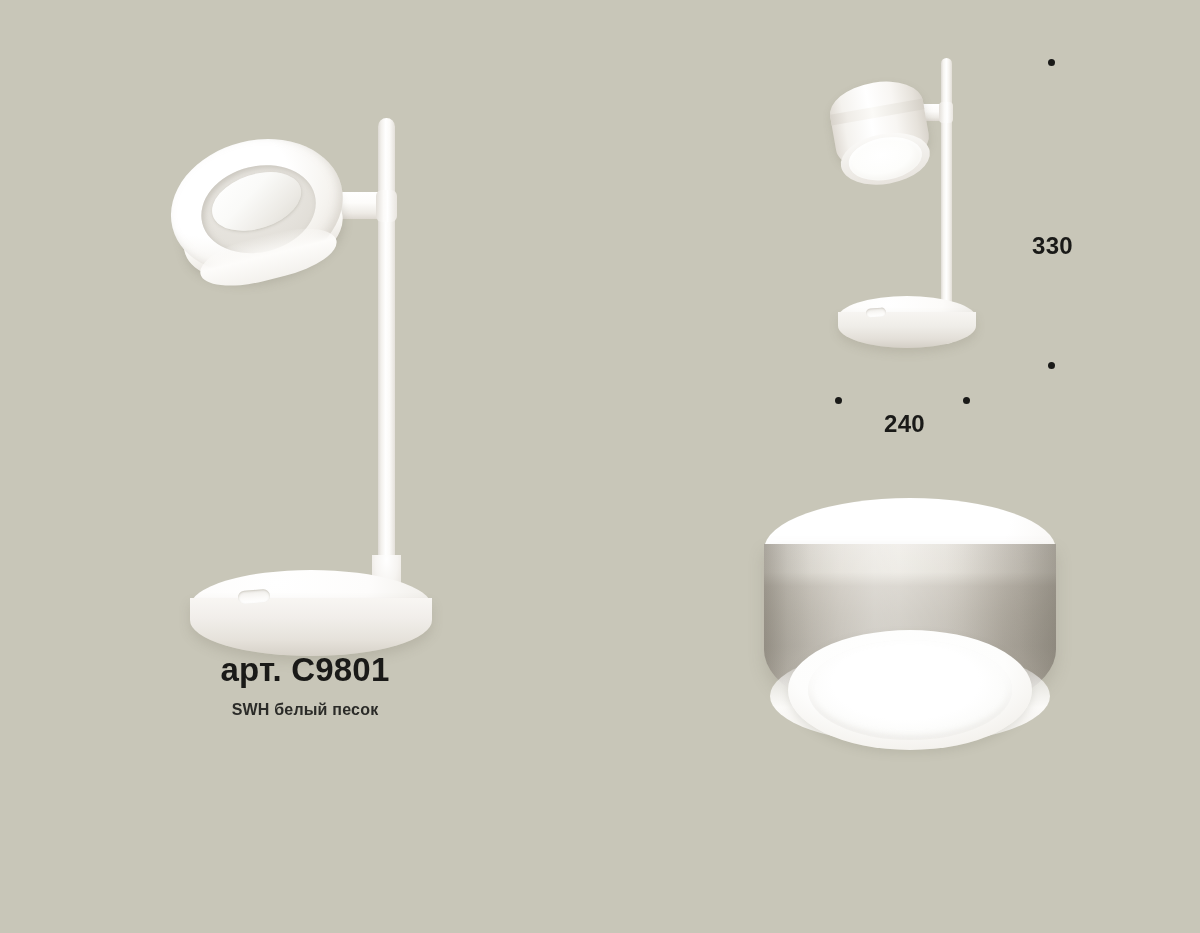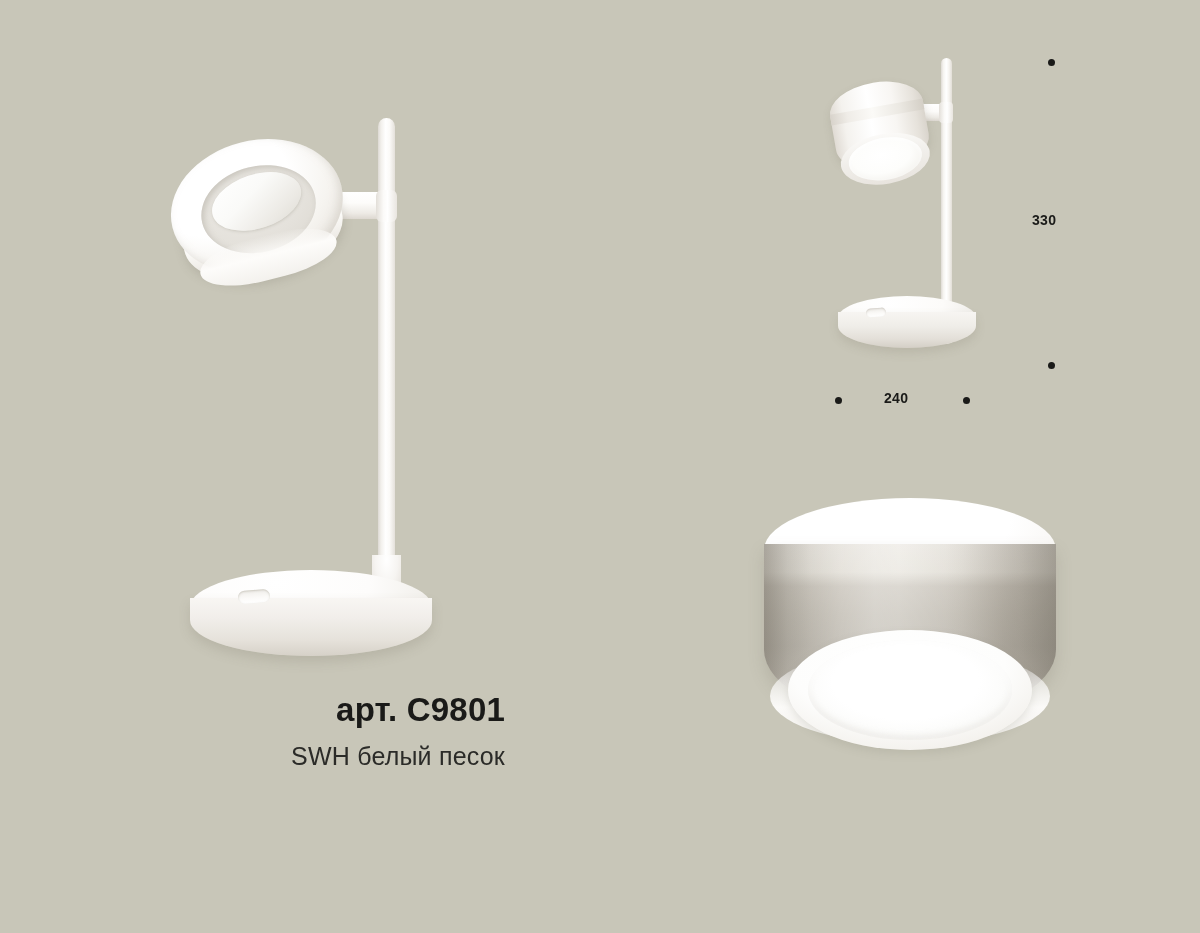--- a/index.html
+++ b/index.html
@@ -24,36 +24,37 @@
   .caption { position: absolute; text-align: center; }
   .cap-art {
     font-size: 33px;
     font-weight: 700;
     color: #1a1a18;
     letter-spacing: 0.2px;
     white-space: nowrap;
     line-height: 1.1;
   }
   .cap-desc {
-    font-size: 25px;
-    font-weight: 400;
+    font-size: 16px;
+    font-weight: 700;
     color: #2b2b28;
     letter-spacing: 0.2px;
     line-height: 1.45;
     margin-top: 10px;
     white-space: pre-line;
   }
 
   
   .dim-label {
     position: absolute;
-    font-size: 14px;
+    font-size: 24px;
     font-weight: 700;
     color: #1a1a18;
     letter-spacing: 0.3px;
+    margin-top: 20px;
   }
   .dim-dot {
     position: absolute;
     width: 7px;
     height: 7px;
     border-radius: 50%;
     background: #1a1a18;
   }
 
   
@@ -374,21 +375,21 @@
 
     <div class="bl-head">
       <div class="abs bl-head-body"></div>
       <div class="abs bl-head-face"></div>
       <div class="abs bl-head-inner"></div>
       <div class="abs bl-head-lens"></div>
       <div class="abs bl-head-lip"></div>
     </div>
   </div>
 
-  <div class="caption" style="left:105px; top:692px; width:400px;text-align:right;">
+  <div class="caption" style="left:105px; top:652px; width:400px;">
     <div class="cap-art">арт. C9801</div>
     <div class="cap-desc">SWH белый песок</div>
   </div>
 
   <div class="lamp-small">
     <div class="abs sl-post"></div>
     <div class="abs sl-post-foot"></div>
 
     <div class="abs sl-base-top"></div>
     <div class="abs sl-base-side"></div>

